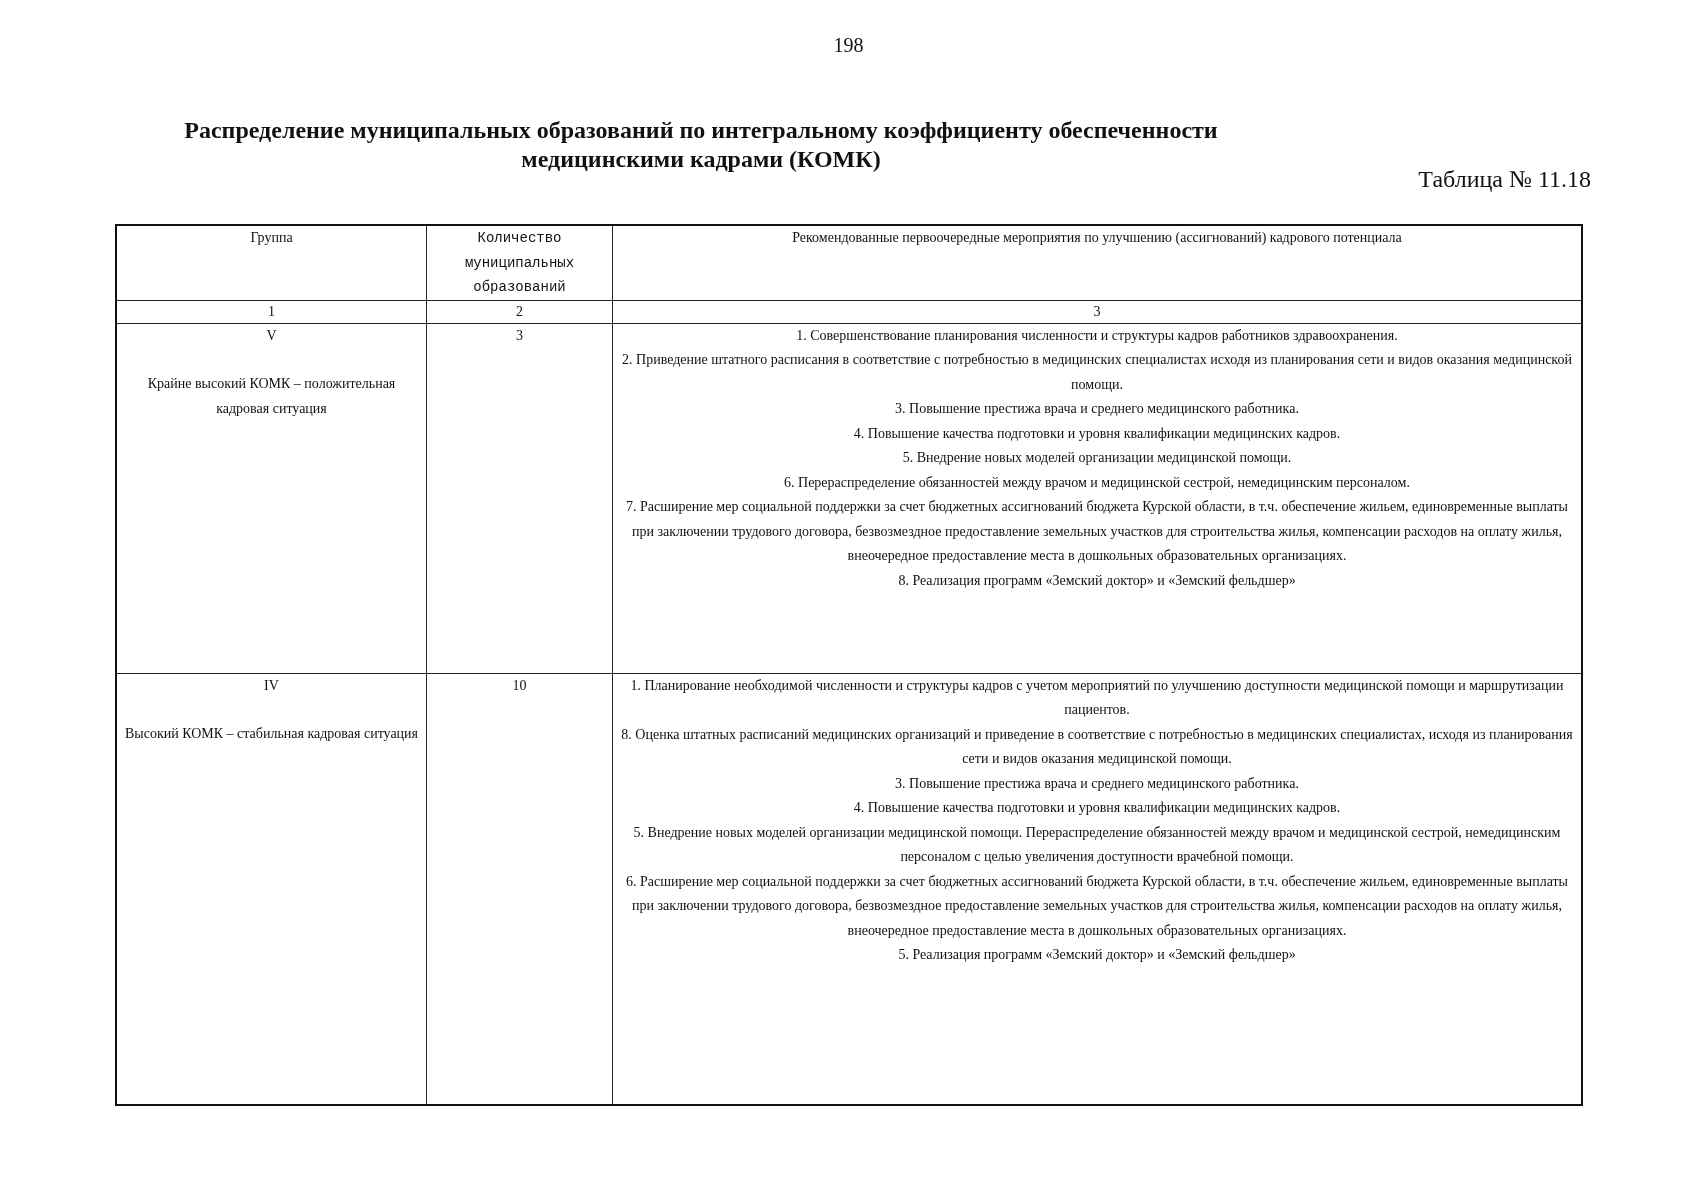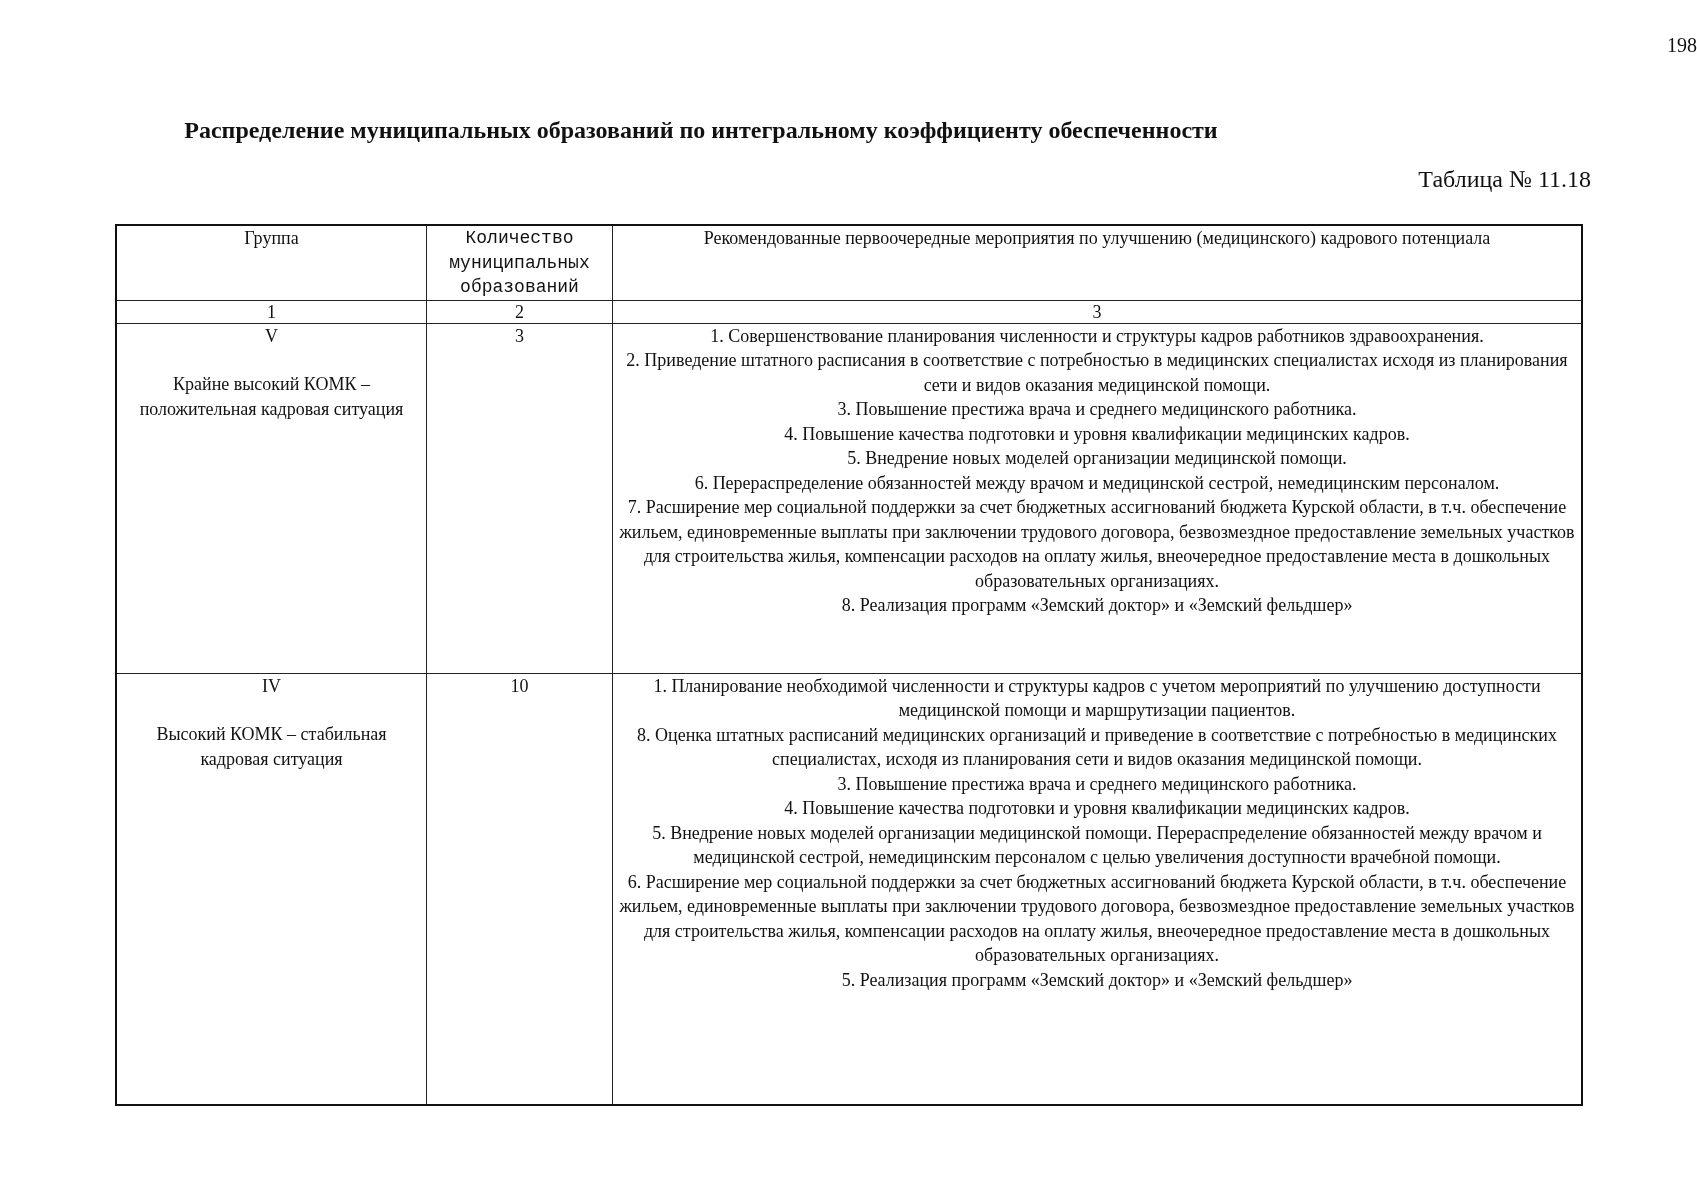--- a/index.html
+++ b/index.html
@@ -1,50 +1,51 @@
 <!DOCTYPE html>
 <html><head>
 <meta charset="utf-8">
 <style>
   html, body { margin:0; padding:0; background:#ffffff; }
   body { width:1697px; height:1200px; position:relative; overflow:hidden;
          font-family:"Liberation Serif", "DejaVu Serif", serif; color:#111; }
-  .page-number { position:absolute; top:34px; left:0; width:1697px; text-align:right; font-size:20px; }
+  .page-number { position:absolute; top:34px; left:0; width:1697px; text-align:center; font-size:20px; }
   .title { position:absolute; top:116px; left:0; width:1402px; text-align:center;
            font-weight:bold; font-size:24px; line-height:29px; }
   .table-label { position:absolute; top:166px; right:106px; font-size:24px; }
   table { position:absolute; top:224px; left:115px; width:1468px; border-collapse:collapse;
-          font-size:18px; line-height:24.5px; }
+          font-size:14px; line-height:24.5px; }
   td, th { border:1.5px solid #222; vertical-align:top; text-align:center; padding:0 4px; font-weight:normal; }
   table { border:2px solid #111; }
   .c1 { width:301px; } .c2 { width:177px;font-family:Liberation Mono, monospace; }
   .hdr th { height:72px; }
   .nums td { height:22px; line-height:22px; }
   .row-v td { height:349px; }
   .row-iv td { height:430px; }
   .measure { display:block; }
   .gap { display:block; height:24px; }
 </style>
 </head>
 <body>
 
 <div class="page-number">198</div>
 
 <div class="title">
   <div>Распределение муниципальных образований по интегральному коэффициенту обеспеченности</div>
+  <div>медицинскими кадрами (КОМК)</div>
 </div>
 
 <div class="table-label">Таблица № 11.18</div>
 
 <table>
   <tbody>
       <tr class="hdr">
     <th class="c1">Группа</th>
     <th class="c2">Количество муниципальных образований</th>
-    <th>Рекомендованные первоочередные мероприятия по улучшению (медицинского) кадрового потенциала</th>
+    <th>Рекомендованные первоочередные мероприятия по улучшению (ассигнований) кадрового потенциала</th>
   </tr>
   <tr class="nums">
     <td>1</td>
     <td>2</td>
     <td>3</td>
   </tr>
   <tr class="row-v">
     <td>
       <span class="measure">V</span>
       <span class="gap"></span>

